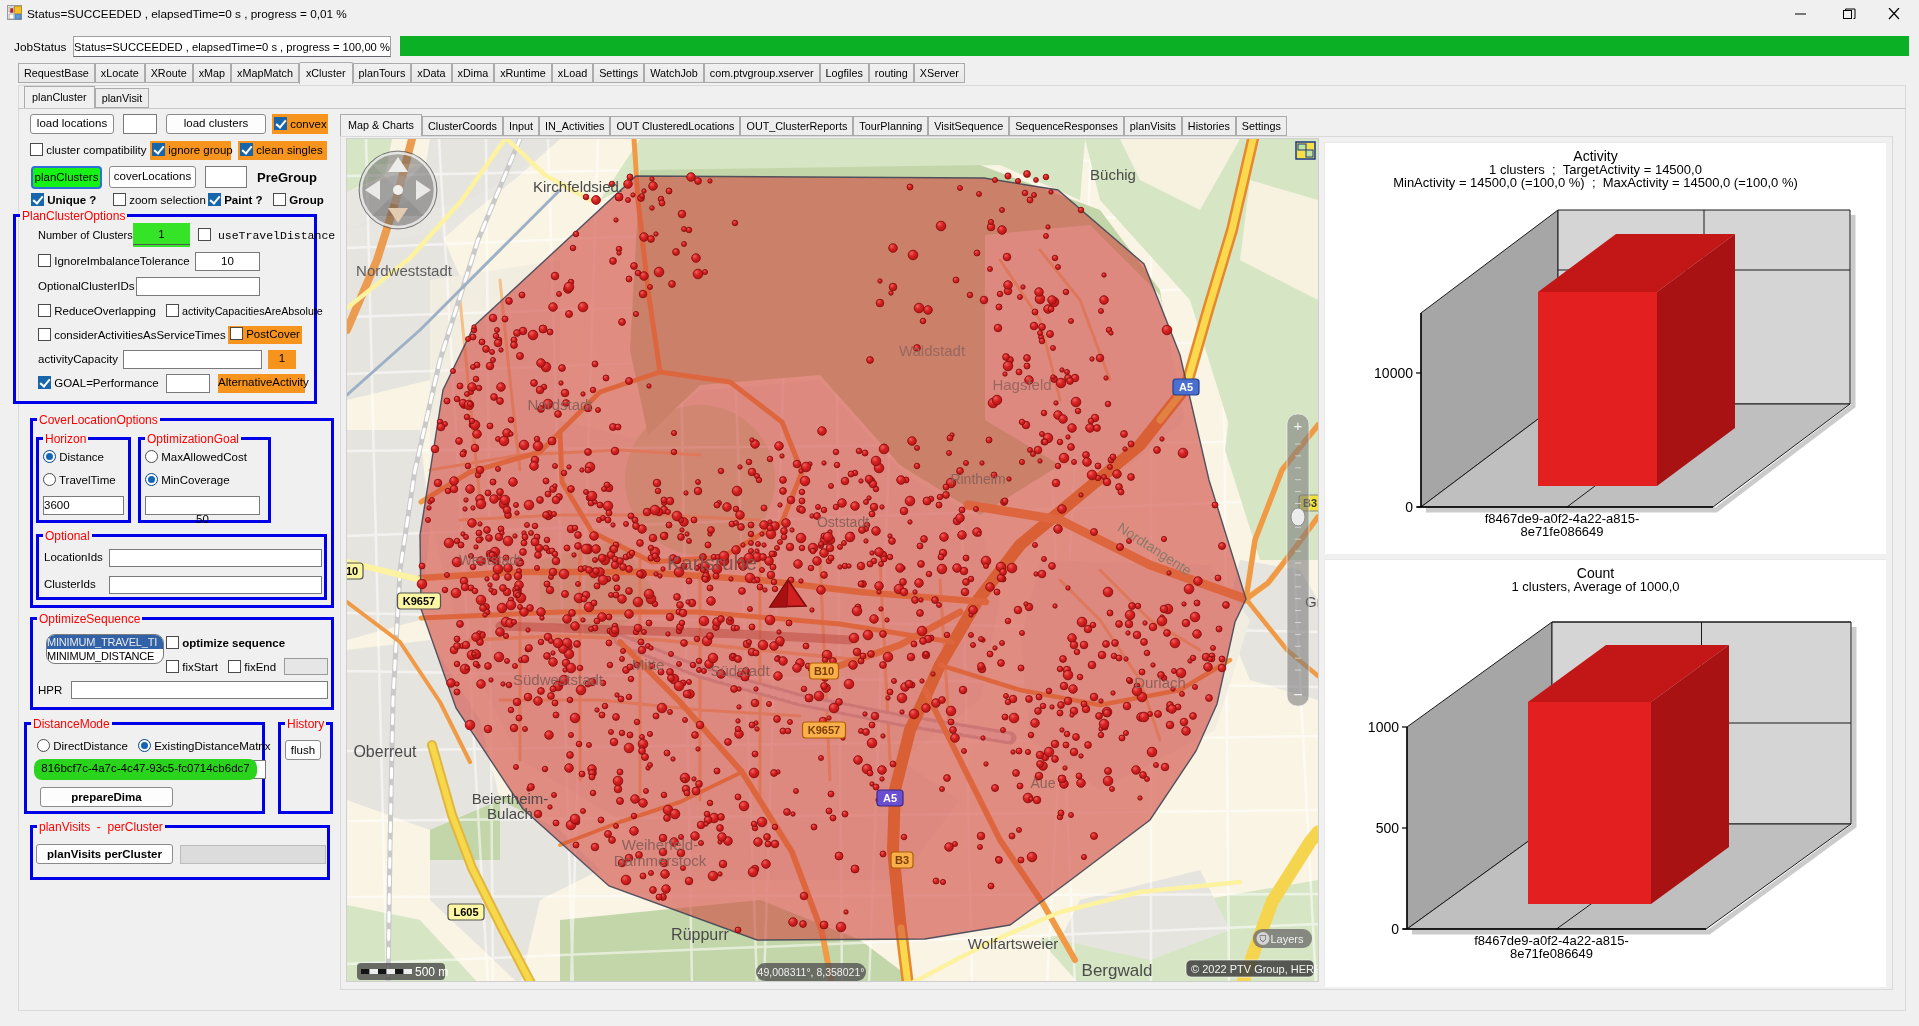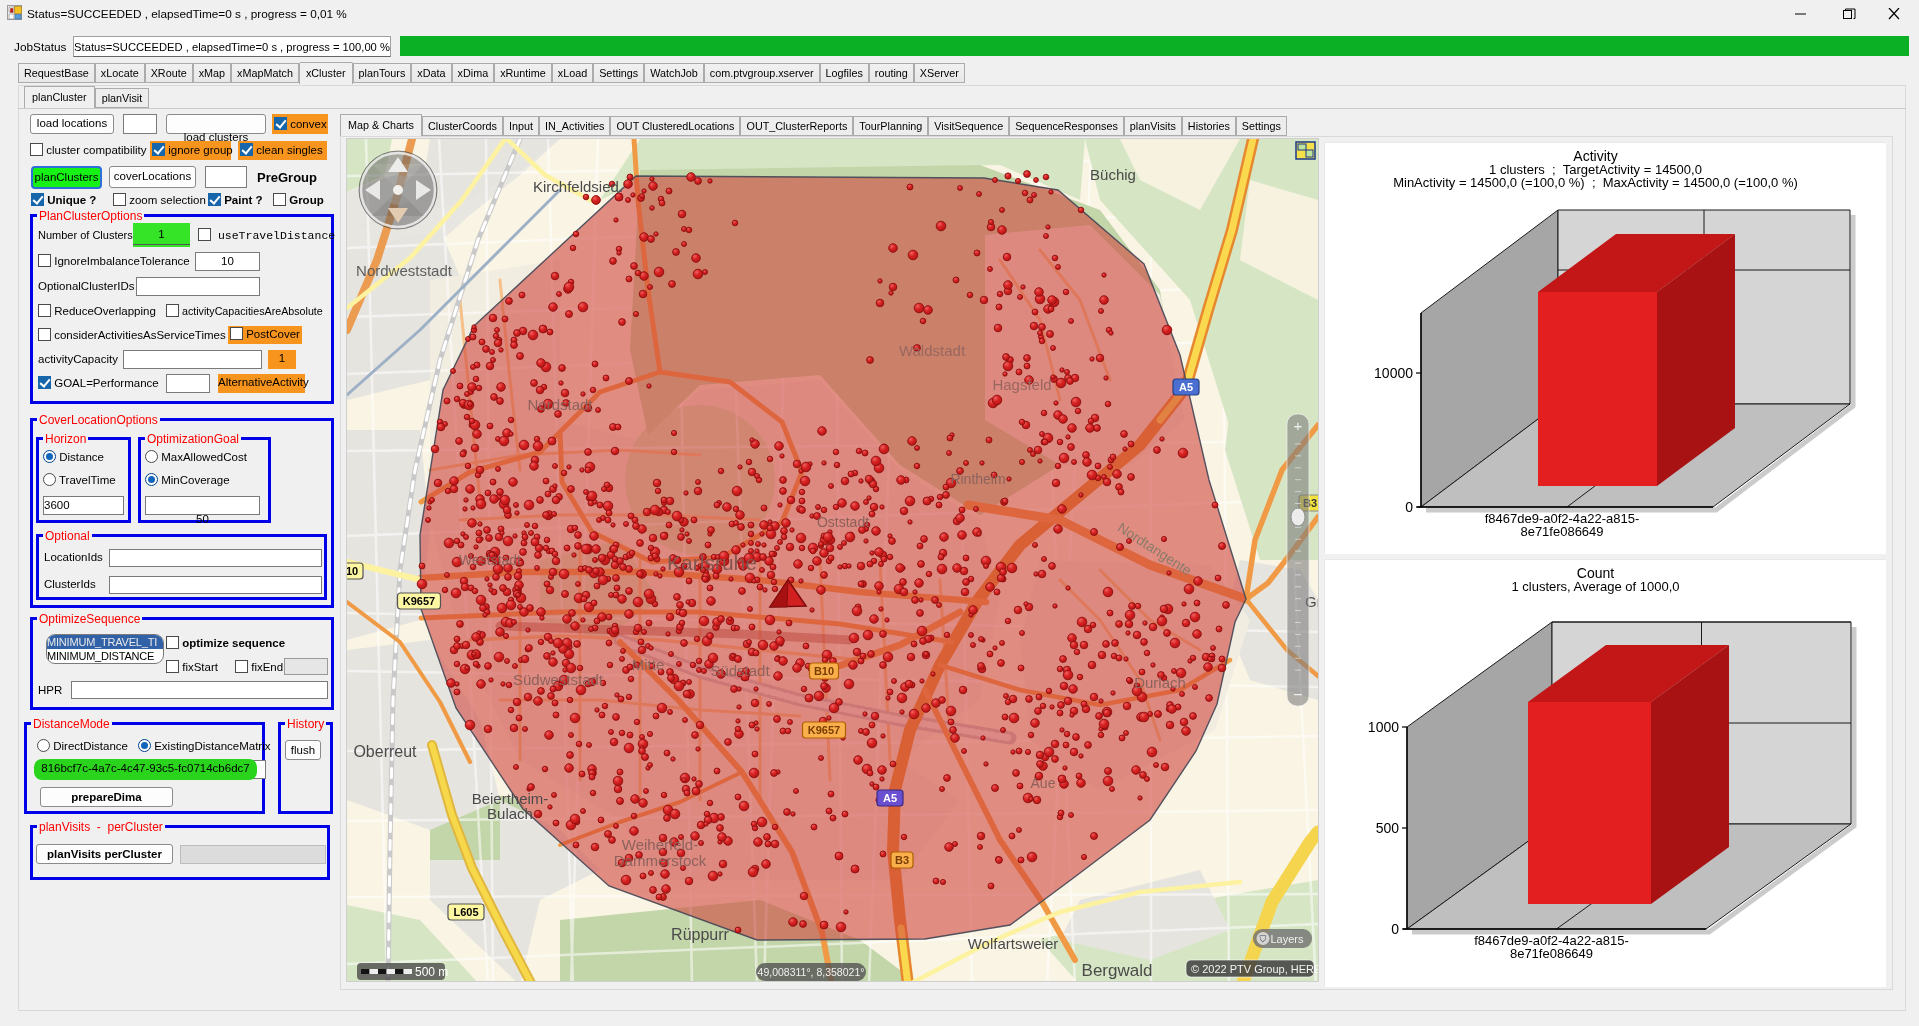--- a/index.html
+++ b/index.html
@@ -47,35 +47,35 @@
 
 <div class="abs" id="maintabs" style="left:18px;top:61px;width:1890px;height:24px;"><span style="display:inline-block;vertical-align:bottom;border:1px solid #ababab;border-bottom:1px solid #ababab;padding:3px 5px;background:linear-gradient(#f1f1f1,#e8e8e8);font-size:10.8px;">RequestBase</span><span style="display:inline-block;vertical-align:bottom;border:1px solid #ababab;border-bottom:1px solid #ababab;padding:3px 5px;background:linear-gradient(#f1f1f1,#e8e8e8);font-size:10.8px;">xLocate</span><span style="display:inline-block;vertical-align:bottom;border:1px solid #ababab;border-bottom:1px solid #ababab;padding:3px 5px;background:linear-gradient(#f1f1f1,#e8e8e8);font-size:10.8px;">XRoute</span><span style="display:inline-block;vertical-align:bottom;border:1px solid #ababab;border-bottom:1px solid #ababab;padding:3px 5px;background:linear-gradient(#f1f1f1,#e8e8e8);font-size:10.8px;">xMap</span><span style="display:inline-block;vertical-align:bottom;border:1px solid #ababab;border-bottom:1px solid #ababab;padding:3px 5px;background:linear-gradient(#f1f1f1,#e8e8e8);font-size:10.8px;">xMapMatch</span><span style="display:inline-block;vertical-align:bottom;border:1px solid #ababab;border-bottom:none;padding:4px 6px 5px;background:#f0f0f0;font-size:10.8px;position:relative;top:1px;border-top-left-radius:2px;border-top-right-radius:2px;">xCluster</span><span style="display:inline-block;vertical-align:bottom;border:1px solid #ababab;border-bottom:1px solid #ababab;padding:3px 5px;background:linear-gradient(#f1f1f1,#e8e8e8);font-size:10.8px;">planTours</span><span style="display:inline-block;vertical-align:bottom;border:1px solid #ababab;border-bottom:1px solid #ababab;padding:3px 5px;background:linear-gradient(#f1f1f1,#e8e8e8);font-size:10.8px;">xData</span><span style="display:inline-block;vertical-align:bottom;border:1px solid #ababab;border-bottom:1px solid #ababab;padding:3px 5px;background:linear-gradient(#f1f1f1,#e8e8e8);font-size:10.8px;">xDima</span><span style="display:inline-block;vertical-align:bottom;border:1px solid #ababab;border-bottom:1px solid #ababab;padding:3px 5px;background:linear-gradient(#f1f1f1,#e8e8e8);font-size:10.8px;">xRuntime</span><span style="display:inline-block;vertical-align:bottom;border:1px solid #ababab;border-bottom:1px solid #ababab;padding:3px 5px;background:linear-gradient(#f1f1f1,#e8e8e8);font-size:10.8px;">xLoad</span><span style="display:inline-block;vertical-align:bottom;border:1px solid #ababab;border-bottom:1px solid #ababab;padding:3px 5px;background:linear-gradient(#f1f1f1,#e8e8e8);font-size:10.8px;">Settings</span><span style="display:inline-block;vertical-align:bottom;border:1px solid #ababab;border-bottom:1px solid #ababab;padding:3px 5px;background:linear-gradient(#f1f1f1,#e8e8e8);font-size:10.8px;">WatchJob</span><span style="display:inline-block;vertical-align:bottom;border:1px solid #ababab;border-bottom:1px solid #ababab;padding:3px 5px;background:linear-gradient(#f1f1f1,#e8e8e8);font-size:10.8px;">com.ptvgroup.xserver</span><span style="display:inline-block;vertical-align:bottom;border:1px solid #ababab;border-bottom:1px solid #ababab;padding:3px 5px;background:linear-gradient(#f1f1f1,#e8e8e8);font-size:10.8px;">Logfiles</span><span style="display:inline-block;vertical-align:bottom;border:1px solid #ababab;border-bottom:1px solid #ababab;padding:3px 5px;background:linear-gradient(#f1f1f1,#e8e8e8);font-size:10.8px;">routing</span><span style="display:inline-block;vertical-align:bottom;border:1px solid #ababab;border-bottom:1px solid #ababab;padding:3px 5px;background:linear-gradient(#f1f1f1,#e8e8e8);font-size:10.8px;">XServer</span></div>
 
 <div class="abs" style="left:18px;top:85px;width:1888px;height:926px;background:#f0f0f0;border:1px solid #d9d9d9;"></div>
 <div class="abs" style="left:18px;top:108px;width:1888px;height:1px;background:#c9c9c9;"></div>
 <div class="abs" id="subtabs" style="left:24px;top:86px;height:23px;"><span style="display:inline-block;vertical-align:bottom;border:1px solid #ababab;border-bottom:none;padding:4px 7px 5px;background:#f0f0f0;font-size:10.8px;">planCluster</span><span style="display:inline-block;vertical-align:bottom;border:1px solid #ababab;border-bottom:1px solid #ababab;padding:3px 6px;background:#ededed;font-size:10.8px;">planVisit</span></div>
 
 <div id="leftpanel" class="abs" style="left:0;top:0;width:345px;height:1026px;font-size:11.5px;">
   <div class="abs btn" style="left:30px;top:114px;width:84px;height:20px;padding-top:2px;">load locations</div>
   <div class="abs tb" style="left:123px;top:114px;width:34px;height:20px;"></div>
-  <div class="abs btn" style="left:166px;top:114px;width:100px;height:20px;padding-top:16px;">load clusters</div>
+  <div class="abs btn" style="left:166px;top:114px;width:100px;height:20px;padding-top:2px;">load clusters</div>
   <div class="abs org" style="left:272px;top:114px;width:56px;height:20px;padding:3px 0 0 2px;"><span class="cbc"></span> convex</div>
   <div class="abs" style="left:30px;top:143px;"><span class="cb"></span> cluster compatibility</div>
   <div class="abs org" style="left:150px;top:141px;width:81px;height:19px;padding:2px 0 0 2px;"><span class="cbc"></span> ignore group</div>
   <div class="abs org" style="left:238px;top:141px;width:89px;height:19px;padding:2px 0 0 2px;"><span class="cbc"></span> clean singles</div>
   <div class="abs" style="left:31px;top:166px;width:71px;height:23px;background:#16f116;border:2px solid #2e6fd8;border-radius:4px;text-align:center;padding-top:3px;">planClusters</div>
   <div class="abs btn" style="left:109px;top:166px;width:87px;height:22px;padding-top:3px;">coverLocations</div>
   <div class="abs tb" style="left:205px;top:166px;width:42px;height:22px;"></div>
   <div class="abs bi" style="left:257px;top:170px;font-size:13px;">PreGroup</div>
   <div class="abs" style="left:31px;top:193px;"><span class="cbc"></span> <span class="bi">Unique ?</span></div>
   <div class="abs" style="left:113px;top:193px;"><span class="cb"></span> zoom selection</div>
   <div class="abs" style="left:208px;top:193px;"><span class="cbc"></span> <span class="bi">Paint ?</span></div>
   <div class="abs" style="left:273px;top:193px;"><span class="cb"></span> <span class="bi">Group</span></div>
 
-  <div class="gb" style="left:30px;top:214px;width:304px;height:190px;">
+  <div class="gb" style="left:13px;top:214px;width:304px;height:190px;">
       <span class="ttl">PlanClusterOptions</span>
     </div>
   <div class="lbl" style="left:38px;top:229px;font-size:11px;">Number of Clusters</div>
   <div class="abs" style="left:133px;top:223px;width:57px;height:24px;background:#35e426;"></div>
   <div class="abs" style="left:133px;top:228px;width:57px;text-align:center;border-bottom:1px solid #555;height:17px;">1</div>
   <div class="abs" style="left:198px;top:228px;font-family:Liberation Mono, monospace;"><span class="cb"></span> useTravelDistance</div>
   <div class="abs" style="left:38px;top:254px;"><span class="cb"></span> IgnoreImbalanceTolerance</div>
   <div class="abs tb" style="left:195px;top:252px;width:65px;height:19px;text-align:center;padding-top:2px;">10</div>
   <div class="lbl" style="left:38px;top:280px;">OptionalClusterIDs</div>
   <div class="abs tb" style="left:136px;top:277px;width:124px;height:19px;"></div>
@@ -115,21 +115,21 @@
 
   <div class="gb" style="left:30px;top:617px;width:304px;height:93px;">
       <span class="ttl">OptimizeSequence</span>
     </div>
   <div class="abs tb" style="left:46px;top:634px;width:118px;height:30px;border-color:#7a7a7a;font-size:11px;line-height:14px;overflow:hidden;white-space:nowrap;letter-spacing:-0.2px;border-radius:9px;">
       <div style="background:#3162a8;color:#e8e8e8;">MINIMUM_TRAVEL_TI</div>
       <div>MINIMUM_DISTANCE</div>
     </div>
   <div class="abs" style="left:166px;top:636px;"><span class="cb"></span> <span class="bi">optimize sequence</span></div>
   <div class="abs" style="left:166px;top:660px;"><span class="cb"></span> fixStart</div>
-  <div class="abs" style="left:235px;top:660px;text-align:right;"><span class="cb"></span> fixEnd</div>
+  <div class="abs" style="left:228px;top:660px;text-align:right;"><span class="cb"></span> fixEnd</div>
   <div class="abs" style="left:284px;top:658px;width:44px;height:17px;background:#e6e6e6;border:1px solid #9a9a9a;"></div>
   <div class="lbl" style="left:38px;top:684px;">HPR</div>
   <div class="abs tb" style="left:71px;top:681px;width:257px;height:18px;"></div>
 
   <div class="gb" style="left:24px;top:722px;width:241px;height:92px;">
       <span class="ttl">DistanceMode</span>
     </div>
   <div class="abs" style="left:37px;top:739px;"><span class="rad"></span> DirectDistance</div>
   <div class="abs" style="left:138px;top:739px;"><span class="radc"></span> ExistingDistanceMatrix</div>
   <div class="abs tb" style="left:40px;top:760px;width:226px;height:19px;"></div>

